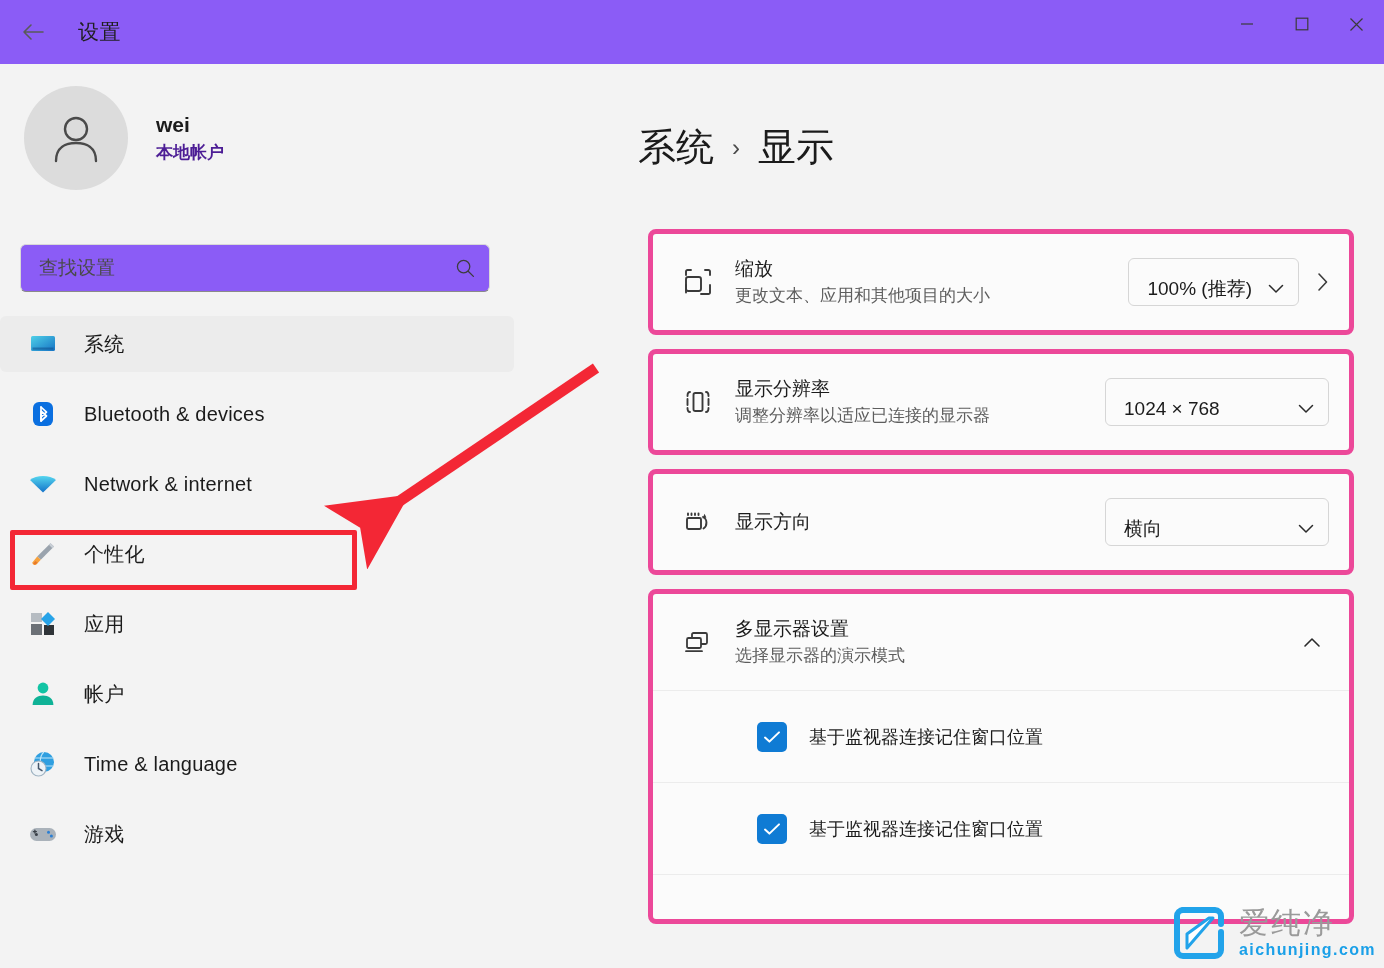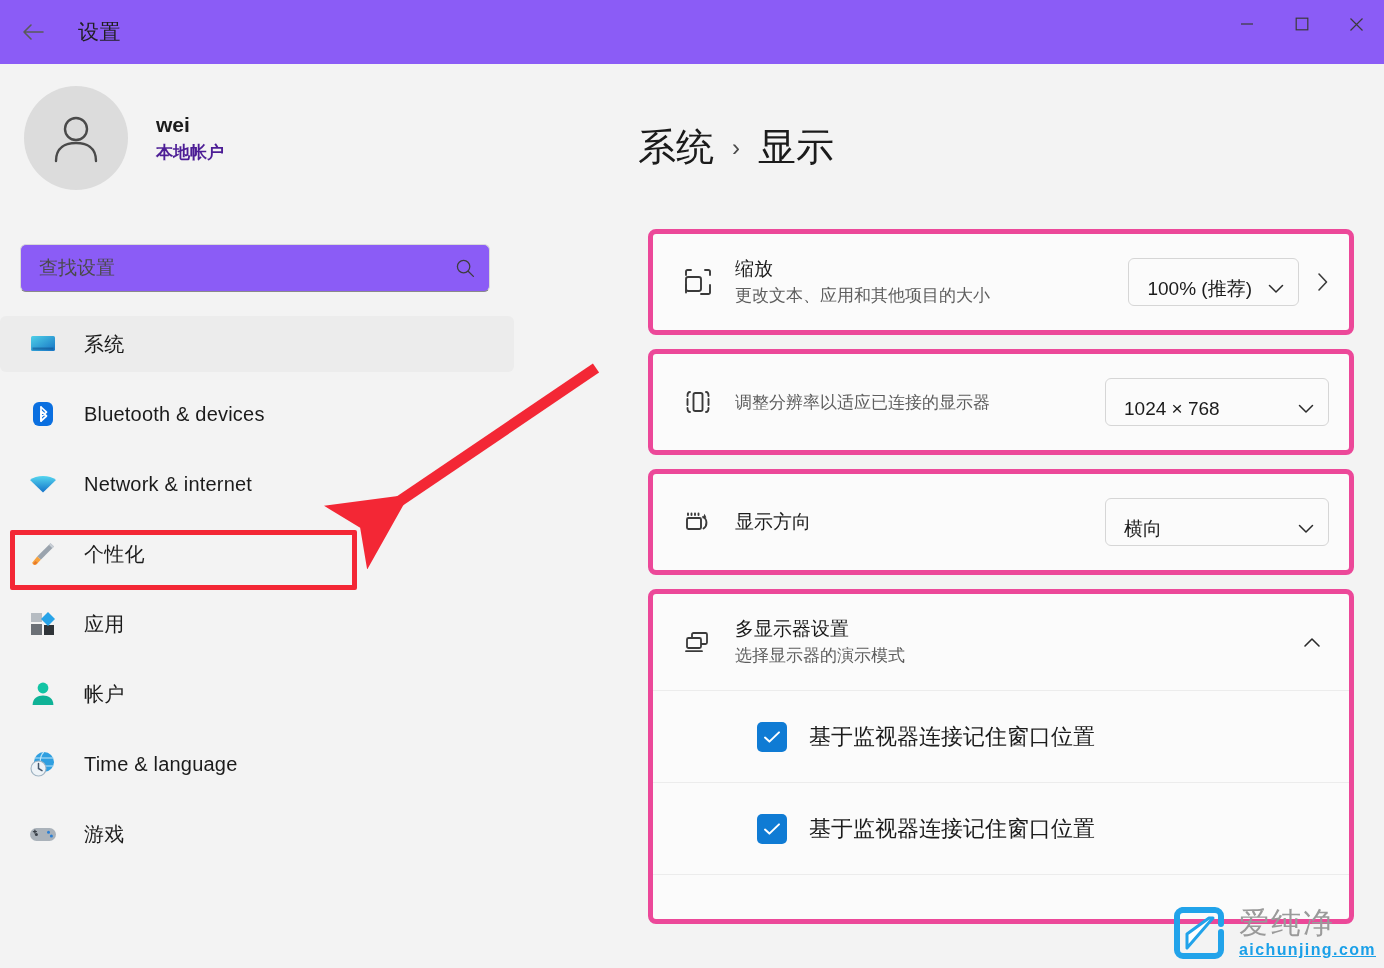--- a/index.html
+++ b/index.html
@@ -132,40 +132,40 @@
     display: flex; align-items: center;
     padding: 22px 20px 22px 104px;
     border-top: 1px solid #ececec;
     min-height: 92px; cursor: pointer;
   }
   .checkbox {
     width: 30px; height: 30px; border-radius: 5px;
     background: #0f7bd4; display: flex; align-items: center; justify-content: center;
     flex: 0 0 30px;
   }
-  .check-label { margin-left: 22px; font-size: 22px; color: #1b1b1b; }
+  .check-label { margin-left: 22px; font-size: 18px; color: #1b1b1b; }
 
   
   .anno-box {
     position: absolute; left: 10px; top: 530px;
     width: 347px; height: 60px;
     border: 5px solid #f32735; border-radius: 2px;
     pointer-events: none;
   }
   .anno-arrow { position: absolute; left: 0; top: 0; width: 1384px; height: 968px; pointer-events: none; }
 
   
   .watermark {
     position: absolute; right: 8px; bottom: 6px;
     display: flex; align-items: center; gap: 12px;
     pointer-events: none;
   }
   .wm-text { display: flex; flex-direction: column; line-height: 1; }
   .wm-cn { font-size: 30px; color: #9a9a9a; letter-spacing: 2px; font-weight: 400; }
-  .wm-en { font-size: 16px; color: #1aa0e8; letter-spacing: 1.4px; font-weight: 700; margin-top: 4px; text-decoration: underline; }
+  .wm-en { font-size: 16px; color: #1aa0e8; letter-spacing: 1.4px; font-weight: 700; margin-top: 4px; }
 </style>
 </head>
 <body>
 
 <div id="app">
 
   <div class="titlebar">
     <div class="back-btn">
       <svg width="22" height="18" viewBox="0 0 22 18">
         <path d="M9 2 L2 9 L9 16 M2 9 H21" fill="none" stroke="#5a5a5a" stroke-width="1.6" stroke-linecap="round" stroke-linejoin="round"></path>
@@ -365,20 +365,21 @@
         <div class="card-row">
           <div class="card-icon">
             <svg width="32" height="32" viewBox="0 0 32 32" fill="none" stroke="#3a3a3a" stroke-width="1.9" stroke-linecap="round">
               <path d="M8 6 C5.5 6 5.5 8 5.5 10 M8 26 C5.5 26 5.5 24 5.5 22"></path>
               <path d="M24 6 C26.5 6 26.5 8 26.5 10 M24 26 C26.5 26 26.5 24 26.5 22"></path>
               <path d="M5.5 13 V19 M26.5 13 V19"></path>
               <rect x="11.5" y="7" width="9" height="18" rx="1.8"></rect>
             </svg>
           </div>
           <div class="card-text">
+            <div class="card-title">显示分辨率</div>
             <div class="card-sub">调整分辨率以适应已连接的显示器</div>
           </div>
           <div class="combo" style="min-width:224px">
             <span class="combo-val">1024 × 768</span>
             <svg width="16" height="10" viewBox="0 0 16 10">
               <path d="M1.5 1.5 L8 8 L14.5 1.5" fill="none" stroke="#2b2b2b" stroke-width="1.5" stroke-linecap="round" stroke-linejoin="round"></path>
             </svg>
           </div>
         </div>
       </div>

